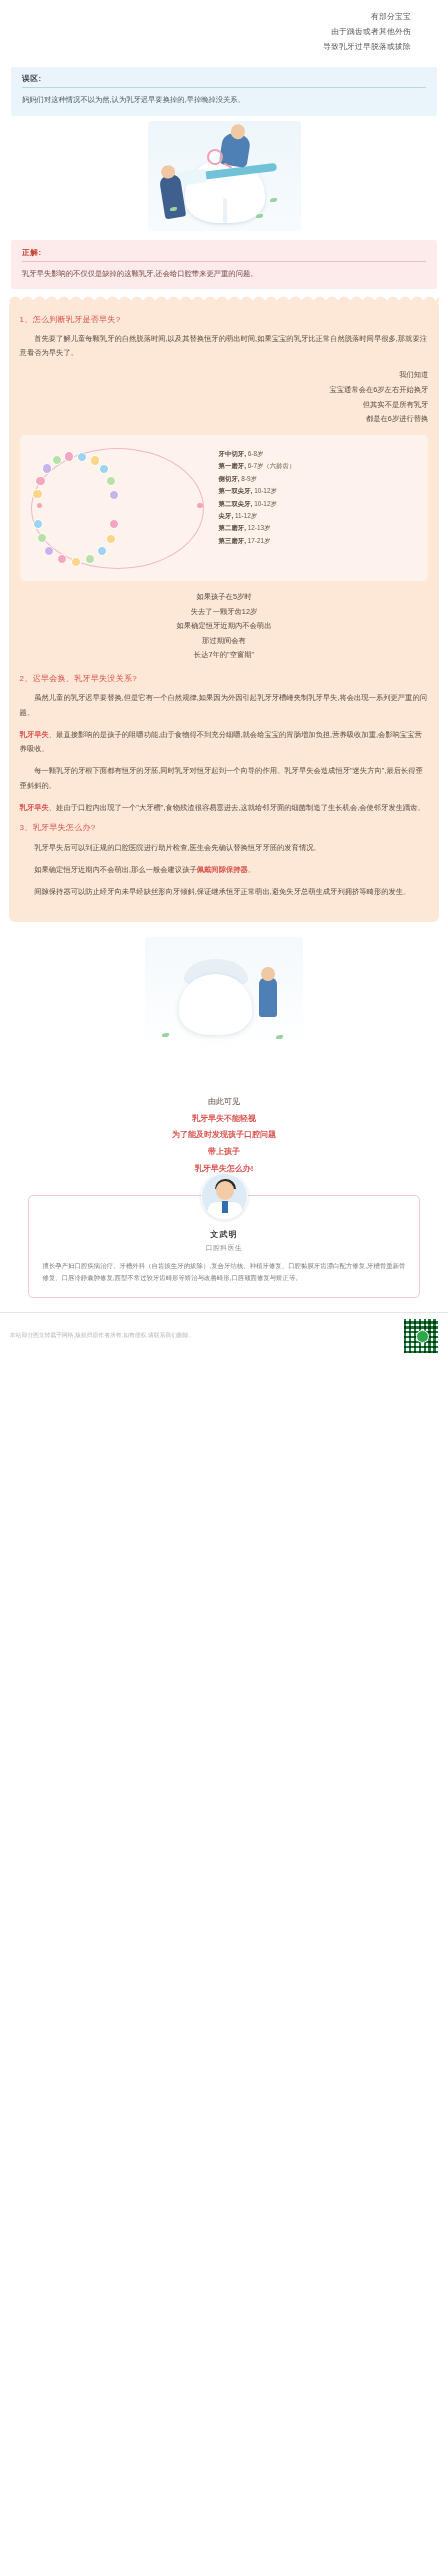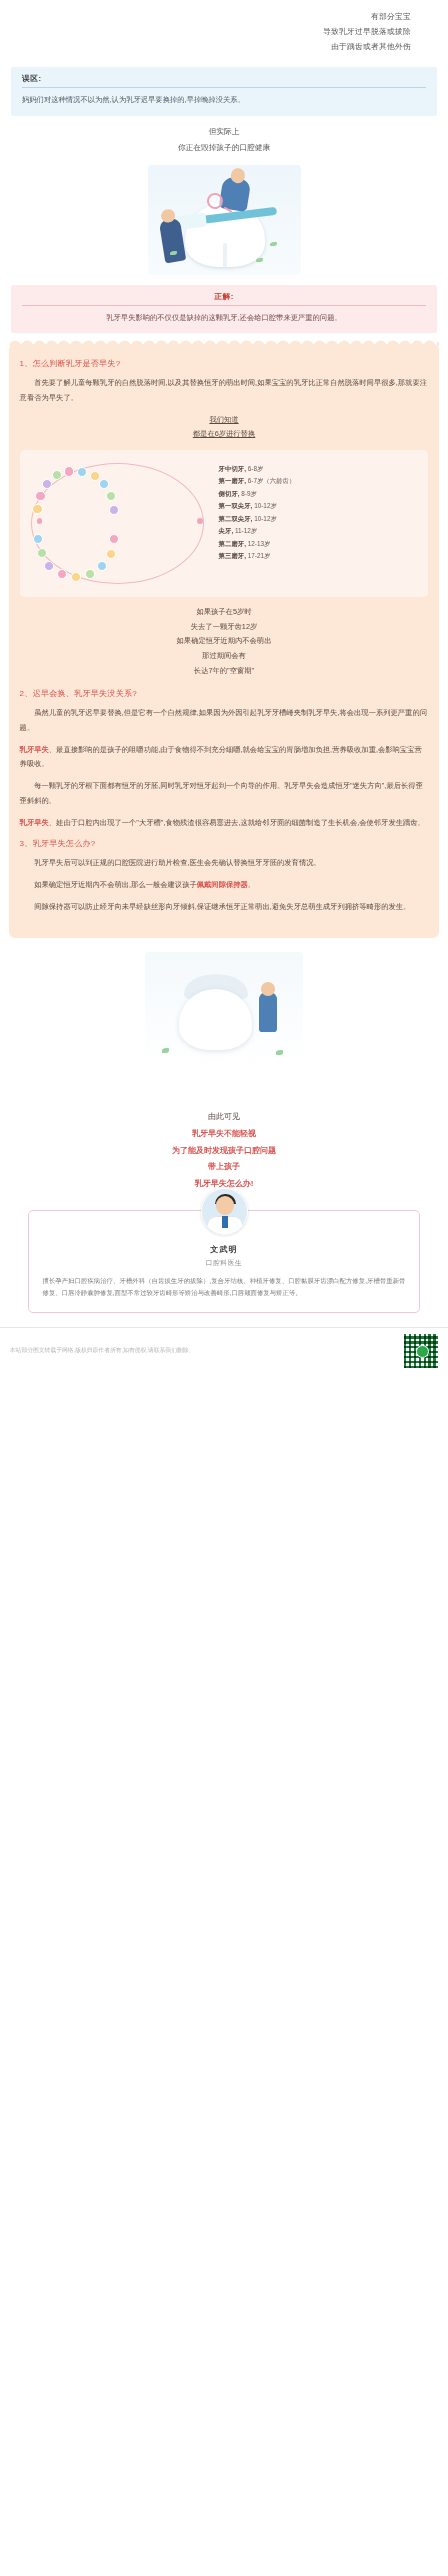--- a/index.html
+++ b/index.html
@@ -136,21 +136,20 @@
     transform:rotate(-40deg);
   }
   .leaf { position:absolute; width:7.3px;height:4.3px;background:#9bd3a0;border-radius:60% 10% 60% 10%; }
 
   
   .correct-box {
     margin: 4.9px 11px 0 11px;
     background: #fdeaea;
     border-radius: 2.4px;
     padding: 7.3px 11px 8.6px 11px;
-    text-align: center;
   }
   .correct-title {
     font-size: 7.7px;
     font-weight: bold;
     color: #c0392b;
     border-bottom: 0.6px solid #f0bcbc;
     display:block;
     padding-bottom:3.1px;
     margin-bottom:4.9px;
     letter-spacing:0.6px;
@@ -182,26 +181,25 @@
   .sec-head.second { margin-top: 3.7px; }
   .para {
     font-size: 7.3px;
     line-height: 2.0;
     color: #5a4a42;
     text-indent: 2em;
     margin: 0 0 7.3px 0;
   }
   .para.noindent { text-indent: 0; }
   .center-small {
-    text-align:center;
+    text-align:right;
     font-size:7.3px;
     line-height:2.0;
     color:#5a4a42;
     margin: 6.1px 0 8.6px 0;
-    text-decoration: underline;
   }
 
   
   .chart {
     background:#fdf3ec;
     border-radius:4.9px;
     padding:8.6px 6.1px;
     margin: 3.7px 0 8.6px 0;
     display:flex;
     gap: 4.9px;
@@ -356,33 +354,29 @@
     background:#2aa84a; border-radius:50%; border:1.2px solid #fff;
   }
 </style>
 </head>
 <body>
 
 <div class="page">
 
   <div class="intro">
     <div>有部分宝宝</div>
+    <div>由于踽齿或者其他外伤</div>
     <div>导致乳牙过早脱落或拔除</div>
-    <div>由于踽齿或者其他外伤</div>
   </div>
 
   <div class="note-box">
     <span class="note-title">误区:</span>
     <div class="note-body">妈妈们对这种情况不以为然,认为乳牙迟早要换掉的,早掉晚掉没关系。</div>
   </div>
 
-  <div class="center-lines">
-    <div>但实际上</div>
-    <div>你正在毁掉孩子的口腔健康</div>
-  </div>
 
   <div class="illus-1">
     <div class="tooth-big"></div>
     <div class="brush"></div>
     <div class="person-a"></div>
     <div class="person-b"></div>
     <div class="magnifier"></div>
     <div class="leaf" style="left:22px;top:86px;"></div>
     <div class="leaf" style="left:122px;top:77px;"></div>
     <div class="leaf" style="left:108px;top:93px;"></div>
@@ -393,20 +387,22 @@
     <div class="correct-body">乳牙早失影响的不仅仅是缺掉的这颗乳牙,还会给口腔带来更严重的问题。</div>
   </div>
 
   <div class="panel">
 
     <div class="sec-head">1、怎么判断乳牙是否早失?</div>
     <p class="para">首先要了解儿童每颗乳牙的自然脱落时间,以及其替换恒牙的萌出时间,如果宝宝的乳牙比正常自然脱落时间早很多,那就要注意看否为早失了。</p>
 
     <div class="center-small">
       <div>我们知道</div>
+      <div>宝宝通常会在6岁左右开始换牙</div>
+      <div>但其实不是所有乳牙</div>
       <div>都是在6岁进行替换</div>
     </div>
 
     <div class="chart">
       <div class="chart-left">
         <div class="mouth"></div>
         <div class="face-eye eye-l"></div>
         <div class="face-eye eye-r"></div>
 
         <div class="tooth-dot" style="left:38px;top:7.3px;background:#f4a7c0;"></div>

